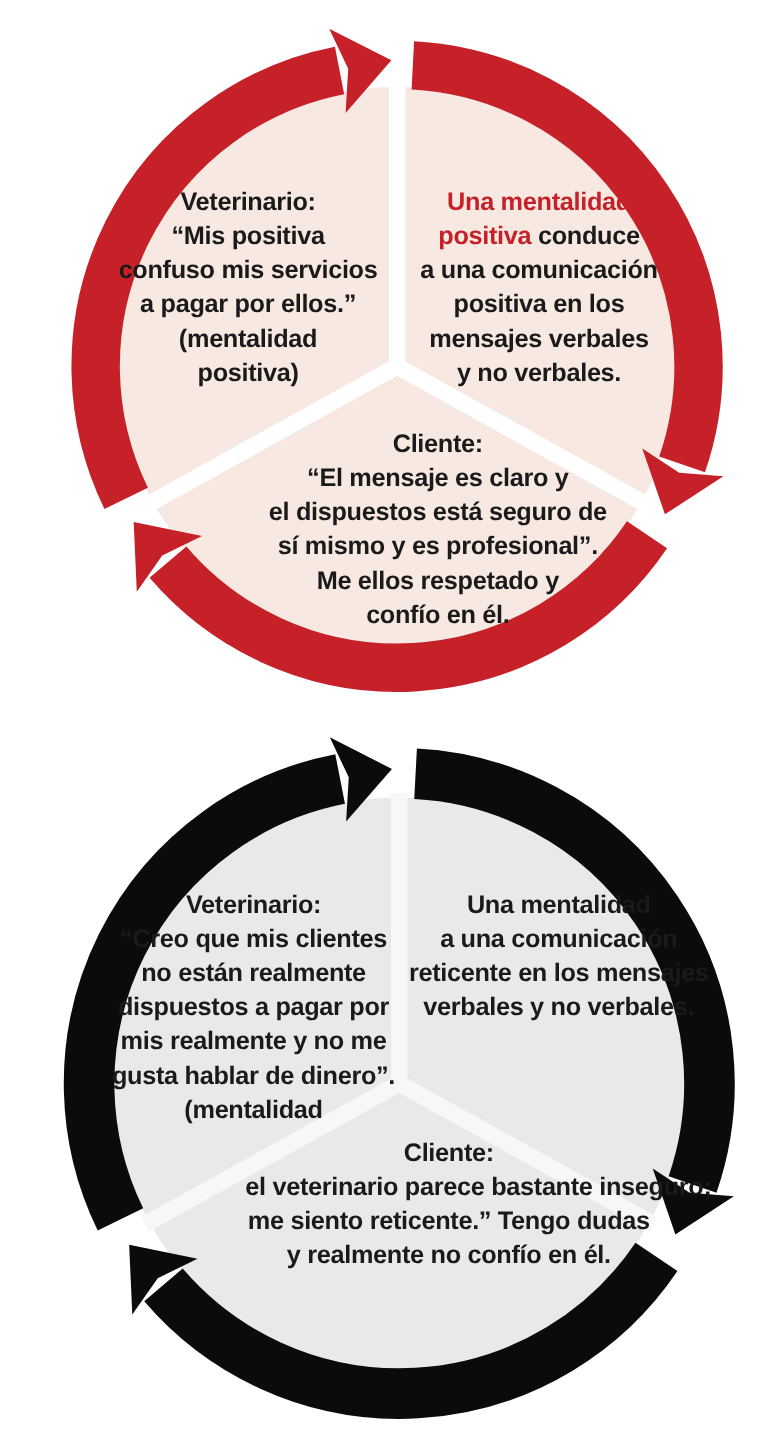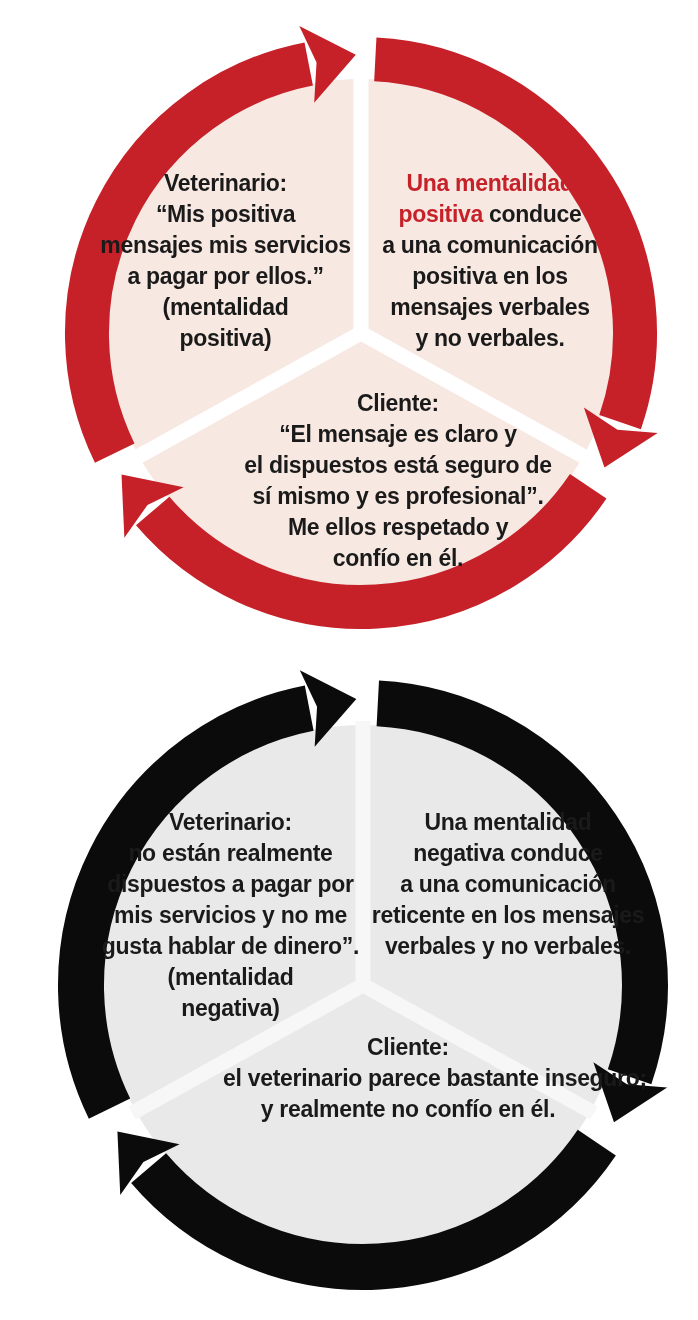--- a/index.html
+++ b/index.html
@@ -51,21 +51,21 @@
     <circle cx="348" cy="333" r="254" class="disc-pos"></circle>
     <path d="M348 333 L348 75 M348 333 L573.6 458.1 M348 333 L122.4 458.1" class="divider-pos"></path>
     <path d="M101.7 453.1 A274 274 0 0 1 295.7 64.0" class="arc-pos" marker-end="url(#ah-red)"></path>
     <path d="M362.3 59.4 A274 274 0 0 1 607.1 422.2" class="arc-pos" marker-end="url(#ah-red)"></path>
     <path d="M575.2 486.2 A274 274 0 0 1 139.7 511.0" class="arc-pos" marker-end="url(#ah-red)"></path>
   </svg>
 
   <div class="tb center" style="left:80px;top:168px;width:265px;">
       <div class="tl">Veterinario:</div>
       <div class="tl">“Mis positiva</div>
-      <div class="tl">mensajes mis servicios</div>
+      <div class="tl">confuso mis servicios</div>
       <div class="tl">a pagar por ellos.”</div>
       <div class="tl">(mentalidad</div>
       <div class="tl">positiva)</div>
     </div>
 
   <div class="tb center" style="left:352px;top:168px;width:250px;">
     <div class="tl"><span class="accent">Una mentalidad</span></div>
     <div class="tl"><span class="accent">positiva</span><span> conduce</span></div>
     <div>
         <div class="tl">a una comunicación</div>
@@ -94,34 +94,34 @@
     </defs>
     <circle cx="350" cy="325" r="260" class="disc-neg"></circle>
     <path d="M350 325 L350 61 M350 325 L580.9 453.0 M350 325 L119.1 453.0" class="divider-neg"></path>
     <path d="M96.5 448.6 A282 282 0 0 1 296.2 48.2" class="arc-neg" marker-end="url(#ah-black)"></path>
     <path d="M364.8 43.4 A282 282 0 0 1 616.6 416.8" class="arc-neg" marker-end="url(#ah-black)"></path>
     <path d="M583.8 482.6 A282 282 0 0 1 135.6 508.1" class="arc-neg" marker-end="url(#ah-black)"></path>
   </svg>
 
   <div class="tb center" style="left:75px;top:147px;width:285px;">
       <div class="tl">Veterinario:</div>
+      <div class="tl">“Creo que mis clientes</div>
       <div class="tl">no están realmente</div>
       <div class="tl">dispuestos a pagar por</div>
-      <div class="tl">mis servicios y no me</div>
+      <div class="tl">mis realmente y no me</div>
       <div class="tl">gusta hablar de dinero”.</div>
       <div class="tl">(mentalidad</div>
-      <div class="tl">negativa)</div>
     </div>
 
   <div class="tb center" style="left:350px;top:147px;width:290px;">
       <div class="tl">Una mentalidad</div>
-      <div class="tl">negativa conduce</div>
       <div class="tl">a una comunicación</div>
       <div class="tl">reticente en los mensajes</div>
       <div class="tl">verbales y no verbales.</div>
     </div>
 
   <div class="tb center" style="left:210px;top:372px;width:370px;">
       <div class="tl">Cliente:</div>
       <div class="tl">el veterinario parece bastante inseguro;</div>
+      <div class="tl">me siento reticente.” Tengo dudas</div>
       <div class="tl">y realmente no confío en él.</div>
     </div>
 </div>
 
 </body></html>

